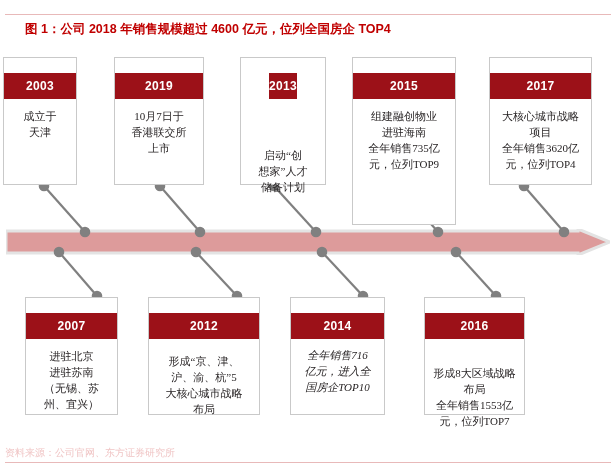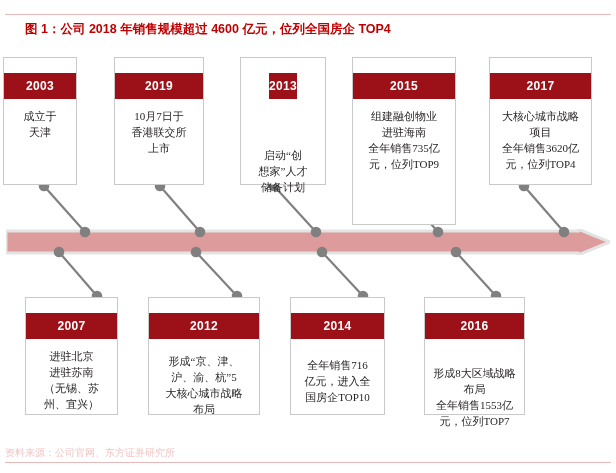--- a/index.html
+++ b/index.html
@@ -202,21 +202,21 @@
 <div class="tl-card" style="left:148px; top:297px; width:112px; height:118px;">
   <div class="tl-card-year">2012</div>
   <div class="tl-card-body" style="padding-top:14px;">形成“京、津、
 沪、渝、杭”5
 大核心城市战略
 布局</div>
 </div>
 
 <div class="tl-card" style="left:290px; top:297px; width:95px;  height:118px;">
   <div class="tl-card-year">2014</div>
-  <div class="tl-card-body" style="padding-top:18px;">全年销售716
+  <div class="tl-card-body" style="padding-top:8px;font-style:italic;">全年销售716
 亿元，进入全
 国房企TOP10</div>
 </div>
 
 <div class="tl-card" style="left:424px; top:297px; width:101px; height:118px;">
   <div class="tl-card-year">2016</div>
   <div class="tl-card-body" style="padding-top:26px;">形成8大区域战略
 布局
 全年销售1553亿
 元，位列TOP7</div>

